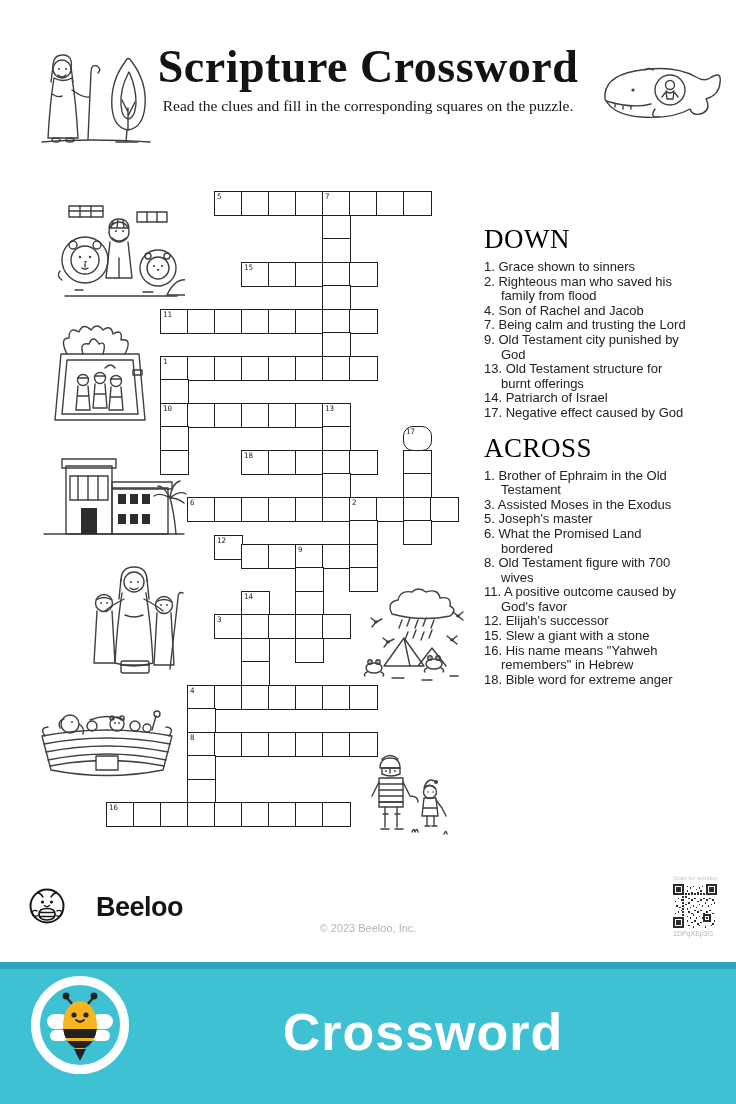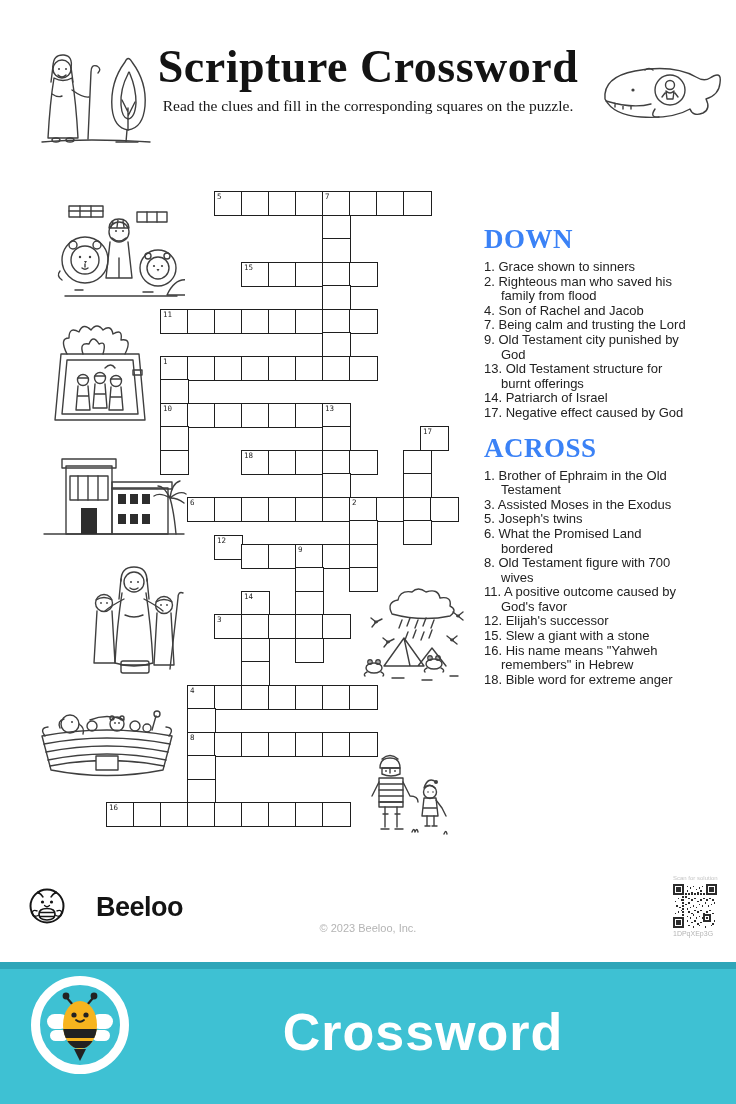--- a/index.html
+++ b/index.html
@@ -24,22 +24,22 @@
   
   #grid{position:absolute;left:106px;top:191px;width:353px;height:637px;}
   .cell{position:absolute;width:28.6px;height:25.1px;box-sizing:border-box;
         border:1.6px solid #1f1f1f;background:#fff;}
   .cellnum{position:absolute;top:0;left:2px;
            font-family:"DejaVu Sans Mono",monospace;font-size:7.5px;
            line-height:9px;color:#1f1f1f;}
 
   
   #clues{position:absolute;left:484px;top:224px;width:240px;}
-  .clue-head{font-family:"Liberation Serif",serif;font-weight:700;font-size:27px;
-             letter-spacing:.5px;color:#3b82f6;margin:0 0 5px 0;}
+  .clue-head{font-family:"Liberation Serif",serif;font-weight:400;font-size:27px;
+             letter-spacing:.5px;color:#000000;margin:0 0 5px 0;}
   .clue{font-size:13px;line-height:14.6px;width:186px;
         padding-left:17px;text-indent:-17px;color:#222;}
   #across-block{margin-top:12px;}
 
   
   .brand-logo{position:absolute;left:27px;top:886px;}
   .brand{position:absolute;left:68px;top:892px;font-size:27px;font-weight:800;
          color:#141414;letter-spacing:-.5px;margin-left:28px;}
   .copyright{position:absolute;left:0;right:0;top:922px;text-align:center;
              font-size:11px;color:#b4b4b4;}
@@ -321,21 +321,21 @@
       <div class="cell" style="left: 81px; top: 211.5px;"></div>
       <div class="cell" style="left: 108px; top: 211.5px;"></div>
       <div class="cell" style="left: 135px; top: 211.5px;"></div>
       <div class="cell" style="left: 162px; top: 211.5px;"></div>
       <div class="cell" style="left: 189px; top: 211.5px;"></div>
       <div class="cell" style="left: 216px; top: 211.5px;">
         <span class="cellnum">13</span>
       </div>
       <div class="cell" style="left: 54px; top: 235px;"></div>
       <div class="cell" style="left: 216px; top: 235px;"></div>
-      <div class="cell" style="left: 314px; top: 235px;">
+      <div class="cell" style="left: 297px; top: 235px; border-radius: 10px;">
         <span class="cellnum">17</span>
       </div>
       <div class="cell" style="left: 54px; top: 258.5px;"></div>
       <div class="cell" style="left: 135px; top: 258.5px; text-align: right;">
         <span class="cellnum">18</span>
       </div>
       <div class="cell" style="left: 162px; top: 258.5px;"></div>
       <div class="cell" style="left: 189px; top: 258.5px;"></div>
       <div class="cell" style="left: 216px; top: 258.5px;"></div>
       <div class="cell" style="left: 243px; top: 258.5px;"></div>
@@ -430,21 +430,21 @@
           <div class="clue"><span class="clue-num">13.</span><span> Old Testament structure for burnt offerings</span></div>
           <div class="clue"><span class="clue-num">14.</span><span> Patriarch of Israel</span></div>
           <div class="clue"><span class="clue-num">17.</span><span> Negative effect caused by God</span></div>
         </div>
     </div>
     <div id="across-block">
       <div class="clue-head">ACROSS</div>
       <div id="across-list">
           <div class="clue"><span class="clue-num">1.</span><span> Brother of Ephraim in the Old Testament</span></div>
           <div class="clue"><span class="clue-num">3.</span><span> Assisted Moses in the Exodus</span></div>
-          <div class="clue"><span class="clue-num">5.</span><span> Joseph's twins</span></div>
+          <div class="clue"><span class="clue-num">5.</span><span> Joseph's master</span></div>
           <div class="clue"><span class="clue-num">6.</span><span> What the Promised Land bordered</span></div>
           <div class="clue"><span class="clue-num">8.</span><span> Old Testament figure with 700 wives</span></div>
           <div class="clue"><span class="clue-num">11.</span><span> A positive outcome caused by God's favor</span></div>
           <div class="clue"><span class="clue-num">12.</span><span> Elijah's successor</span></div>
           <div class="clue"><span class="clue-num">15.</span><span> Slew a giant with a stone</span></div>
           <div class="clue"><span class="clue-num">16.</span><span> His name means "Yahweh remembers" in Hebrew</span></div>
           <div class="clue"><span class="clue-num">18.</span><span> Bible word for extreme anger</span></div>
         </div>
     </div>
   </div>

